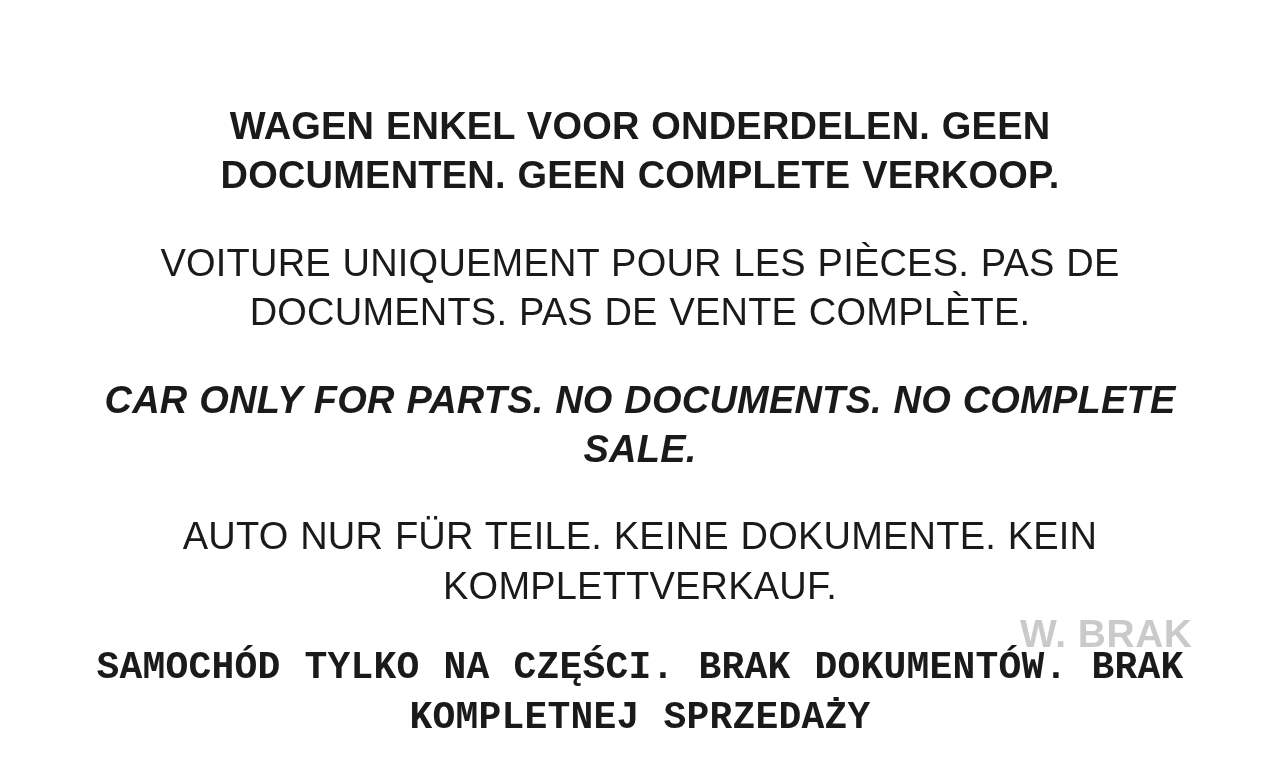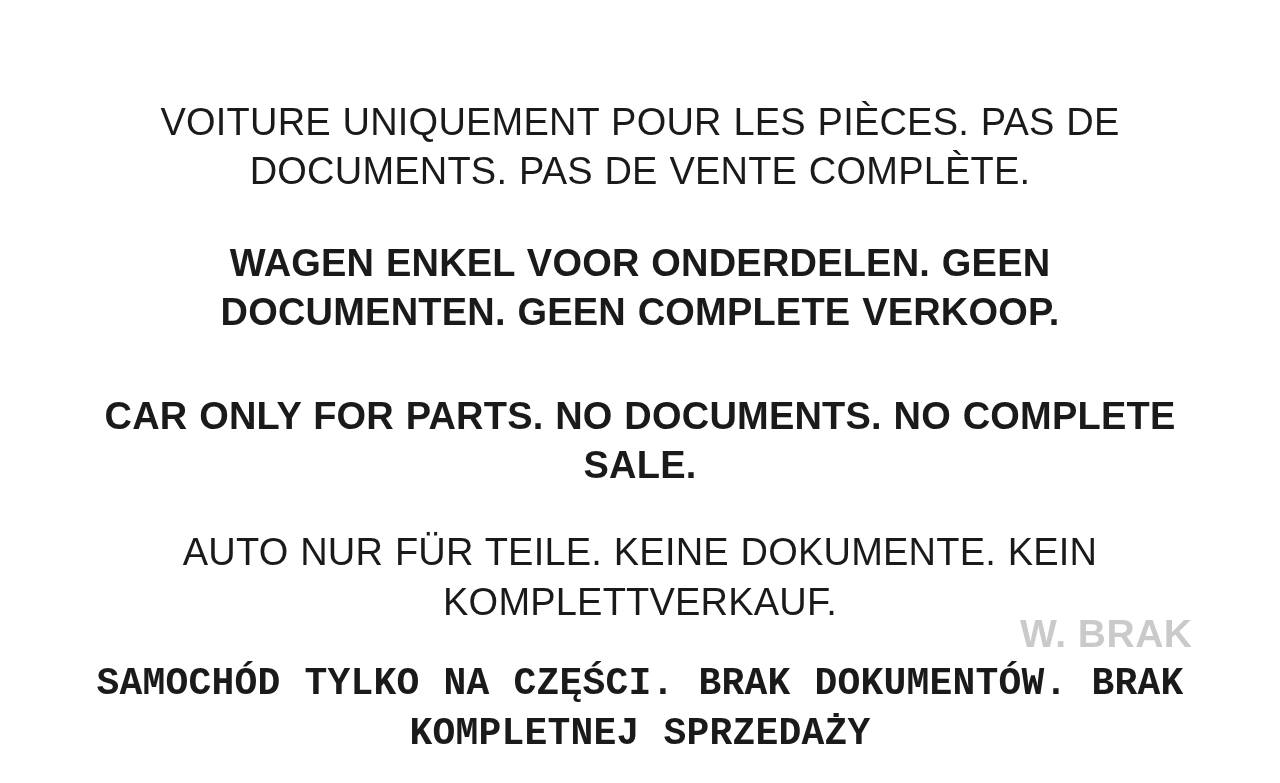--- a/index.html
+++ b/index.html
@@ -41,21 +41,21 @@
   .bold {
     font-weight: bold;
     font-size: 38px;
   }
   .regular {
     font-weight: normal;
     font-size: 38px;
   }
   .gap-nl  { margin-top: 42px; }
   .gap-fr  { margin-top: 38px; }
-  .gap-en  { margin-top: 54px; }
+  .gap-en  { margin-top: 38px; font-style: italic; }
   .gap-de  { margin-top: 38px; text-align: center; }
   .gap-pl  { margin-top: 32px; font-family: Liberation Mono, monospace; }
   .watermark {
     position: absolute;
     left: 1020px;
     top: 612px;
     font-family: "Liberation Sans", sans-serif;
     font-weight: bold;
     font-size: 39px;
     color: #b9b9b9;
@@ -65,23 +65,23 @@
     pointer-events: none;
   }
 </style>
 </head>
 <body>
 
 <div class="page">
 
   <div class="notice-block">
 
+    <p class="line bold gap-nl">WAGEN ENKEL VOOR ONDERDELEN. GEEN DOCUMENTEN. GEEN COMPLETE VERKOOP.</p>
+
     <p class="line regular gap-fr">VOITURE UNIQUEMENT POUR LES PIÈCES. PAS DE DOCUMENTS. PAS DE VENTE COMPLÈTE.</p>
-
-    <p class="line bold gap-nl">WAGEN ENKEL VOOR ONDERDELEN. GEEN DOCUMENTEN. GEEN COMPLETE VERKOOP.</p>
 
     <p class="line bold gap-en">CAR ONLY FOR PARTS. NO DOCUMENTS. NO COMPLETE SALE.</p>
 
     <p class="line regular gap-de">AUTO NUR FÜR TEILE. KEINE DOKUMENTE. KEIN KOMPLETTVERKAUF.</p>
 
     <p class="line bold gap-pl">SAMOCHÓD TYLKO NA CZĘŚCI. BRAK DOKUMENTÓW. BRAK KOMPLETNEJ SPRZEDAŻY</p>
 
   </div>
 
   <div class="watermark">W. BRAK</div>

